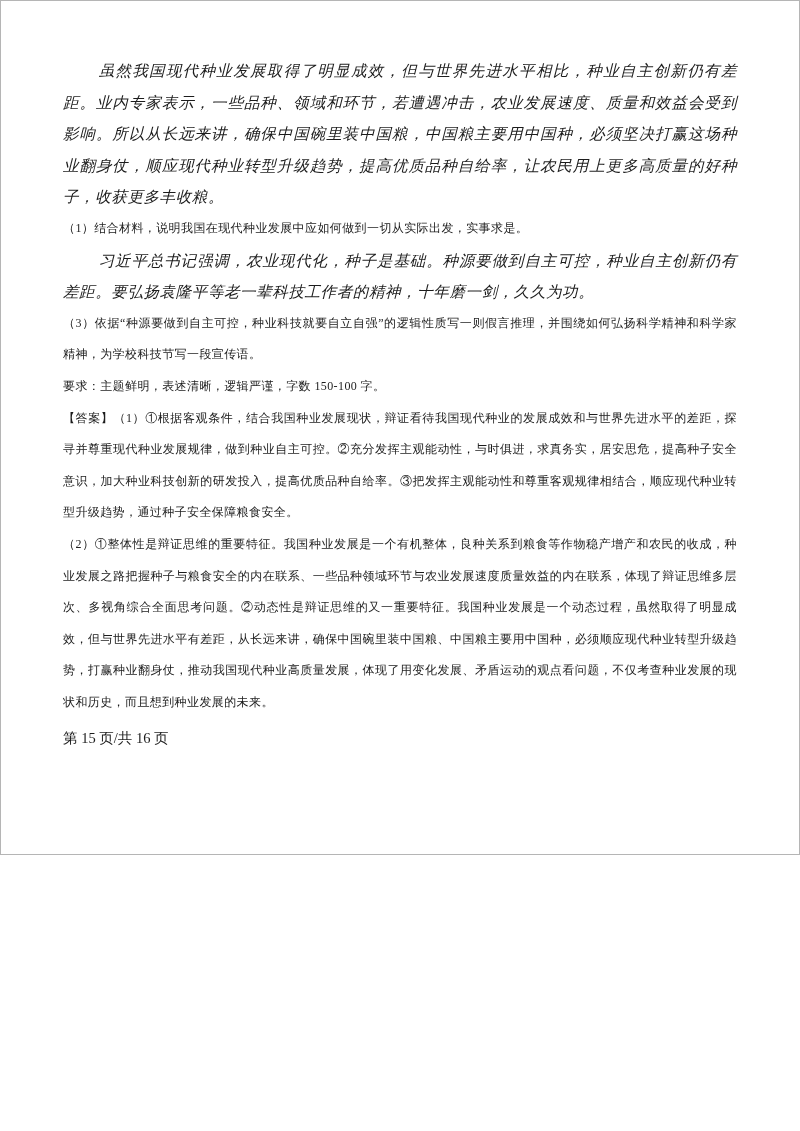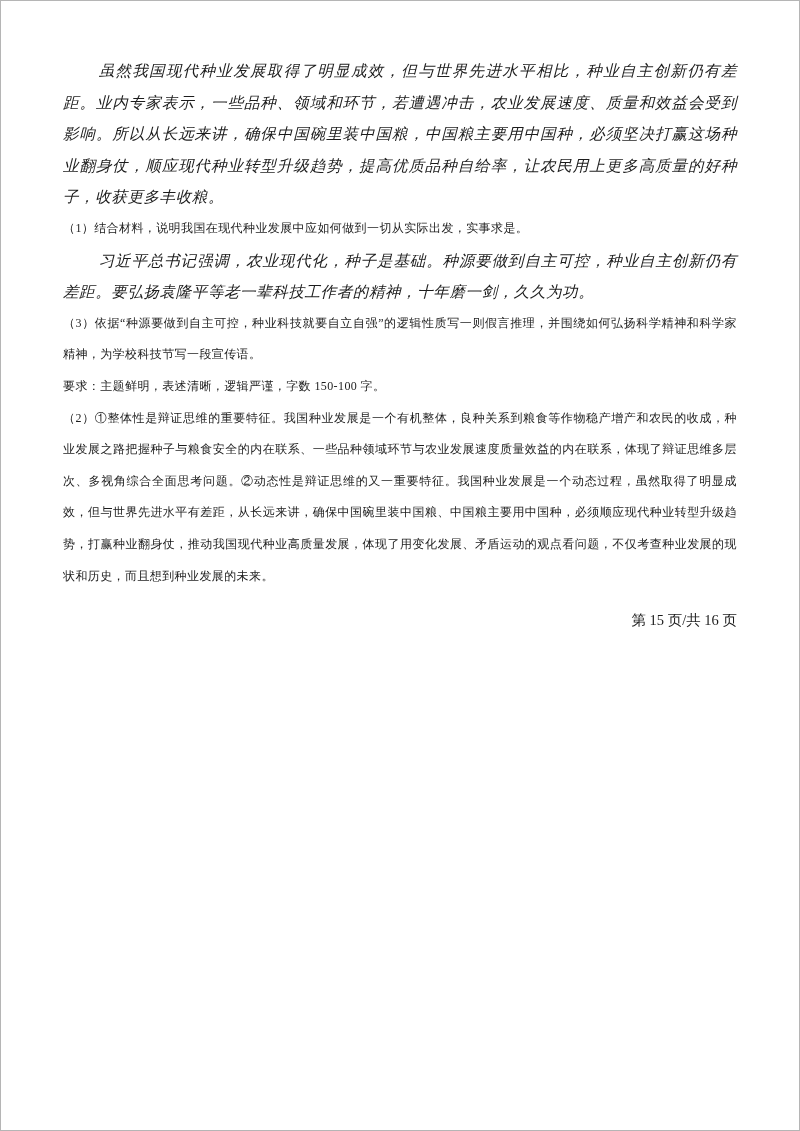--- a/index.html
+++ b/index.html
@@ -3,21 +3,21 @@
 <meta charset="utf-8">
 <style>
   html, body {
     margin: 0;
     padding: 0;
     background: #ffffff;
   }
   .page {
     position: relative;
     width: 800px;
-    height: 1131px;
+    height: 855px;
     box-sizing: border-box;
     background: #ffffff;
     border: 1px solid #b5b5b5;
     overflow: hidden;
     font-family: "Liberation Serif", "DejaVu Serif", serif;
     color: #1c1c1c;
   }
   .content {
     box-sizing: border-box;
     padding: 54px 62px 0 62px;
@@ -34,33 +34,34 @@
   
   p.hand {
     font-style: italic;
     font-size: 15.5px;
     letter-spacing: 0.6px;
   }
   .indent2 {
     text-indent: 2.3em;
   }
   .footer {
-    margin-top: 16px;
+    margin-top: 8px;
     font-size: 14.5px;
     line-height: 24px;
-    text-align: right;
+    text-align: left;
     color: #1c1c1c;
   }
 </style>
 </head>
 <body>
 
 <div class="page">
   <div class="content">
     <p class="doc-par hand indent2">虽然我国现代种业发展取得了明显成效，但与世界先进水平相比，种业自主创新仍有差距。业内专家表示，一些品种、领域和环节，若遭遇冲击，农业发展速度、质量和效益会受到影响。所以从长远来讲，确保中国碗里装中国粮，中国粮主要用中国种，必须坚决打赢这场种业翻身仗，顺应现代种业转型升级趋势，提高优质品种自给率，让农民用上更多高质量的好种子，收获更多丰收粮。</p>
     <p class="doc-par">（1）结合材料，说明我国在现代种业发展中应如何做到一切从实际出发，实事求是。</p>
     <p class="doc-par hand indent2">习近平总书记强调，农业现代化，种子是基础。种源要做到自主可控，种业自主创新仍有差距。要弘扬袁隆平等老一辈科技工作者的精神，十年磨一剑，久久为功。</p>
     <p class="doc-par">（3）依据“种源要做到自主可控，种业科技就要自立自强”的逻辑性质写一则假言推理，并围绕如何弘扬科学精神和科学家精神，为学校科技节写一段宣传语。</p>
     <p class="doc-par">要求：主题鲜明，表述清晰，逻辑严谨，字数 150-100 字。</p>
+    <p class="doc-par">【答案】（1）①根据客观条件，结合我国种业发展现状，辩证看待我国现代种业的发展成效和与世界先进水平的差距，探寻并尊重现代种业发展规律，做到种业自主可控。②充分发挥主观能动性，与时俱进，求真务实，居安思危，提高种子安全意识，加大种业科技创新的研发投入，提高优质品种自给率。③把发挥主观能动性和尊重客观规律相结合，顺应现代种业转型升级趋势，通过种子安全保障粮食安全。</p>
     <p class="doc-par">（2）①整体性是辩证思维的重要特征。我国种业发展是一个有机整体，良种关系到粮食等作物稳产增产和农民的收成，种业发展之路把握种子与粮食安全的内在联系、一些品种领域环节与农业发展速度质量效益的内在联系，体现了辩证思维多层次、多视角综合全面思考问题。②动态性是辩证思维的又一重要特征。我国种业发展是一个动态过程，虽然取得了明显成效，但与世界先进水平有差距，从长远来讲，确保中国碗里装中国粮、中国粮主要用中国种，必须顺应现代种业转型升级趋势，打赢种业翻身仗，推动我国现代种业高质量发展，体现了用变化发展、矛盾运动的观点看问题，不仅考查种业发展的现状和历史，而且想到种业发展的未来。</p>
     <div class="footer">第 15 页/共 16 页</div>
   </div>
 </div>
 
 </body></html>

